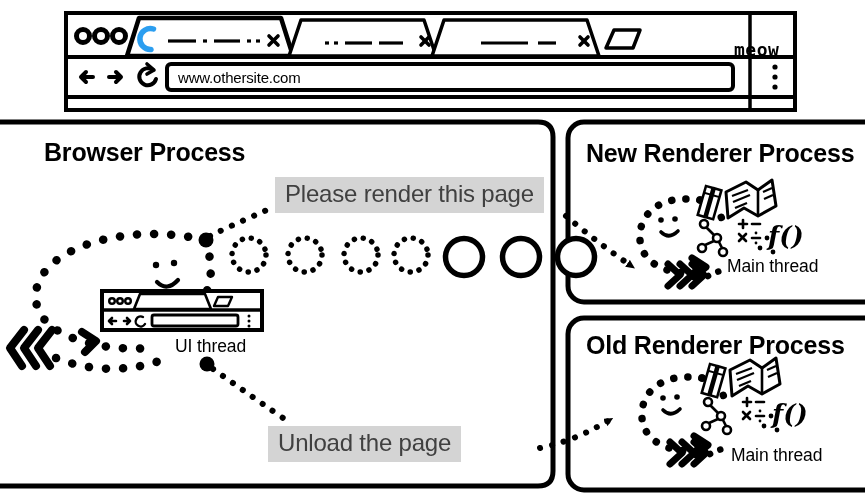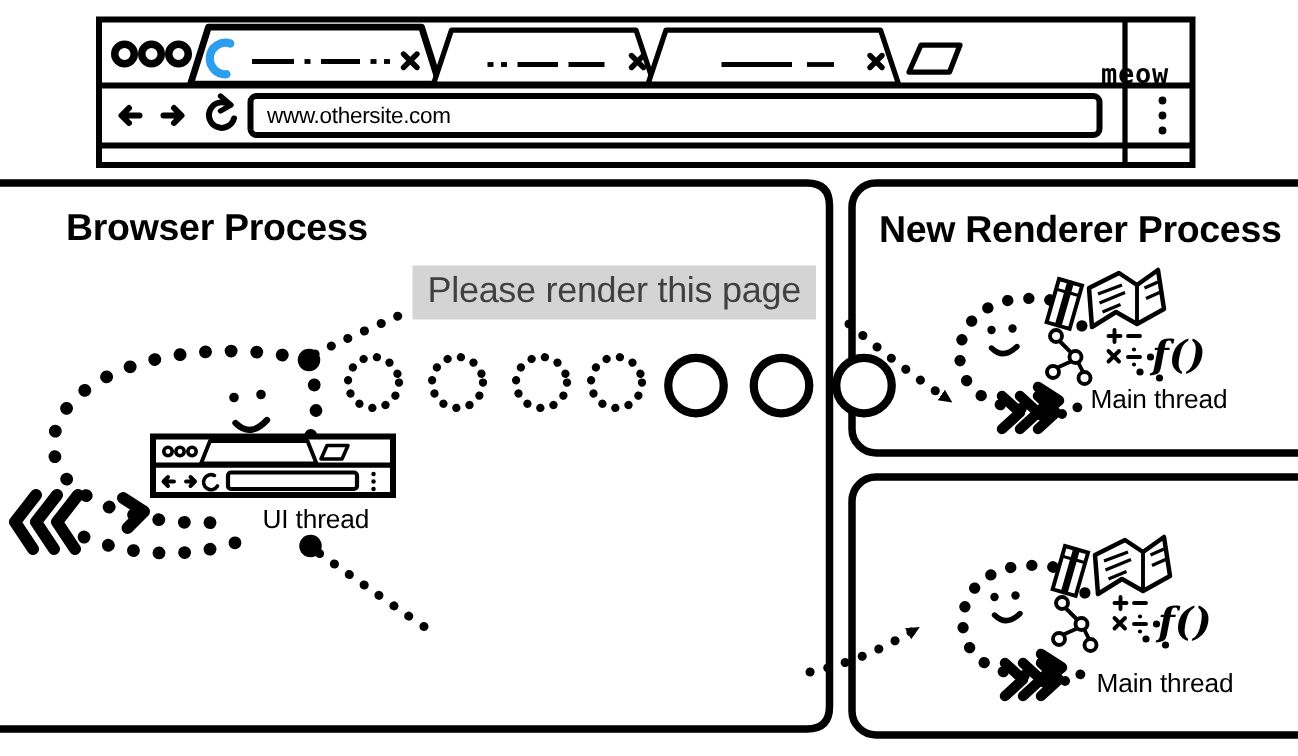--- a/index.html
+++ b/index.html
@@ -355,23 +355,25 @@
   </svg>
 
   <div class="txt urltext" style="left:178px;top:69px;">www.othersite.com</div>
 
   <div class="txt meow" style="left:734px;top:39px;">meow</div>
 
   <div class="txt panel-title" style="left:586px;top:141px;">New Renderer Process</div>
 
   <div class="txt panel-title" style="left:44px;top:140px;">Browser Process</div>
 
+  <div class="txt panel-title" style="left:586px;top:333px;">Old Renderer Process</div>
 
   <div class="txt thread-label" style="left:135px;top:338px;margin-left:40px;">UI thread</div>
 
   <div class="txt thread-label" style="left:727px;top:258px;">Main thread</div>
 
   <div class="txt thread-label" style="left:731px;top:447px;">Main thread</div>
 
   <div class="msg" style="left:275px;top:177px;">Please render this page</div>
 
+  <div class="msg" style="left:268px;top:426px;">Unload the page</div>
 
 </div>
 
 </body></html>

